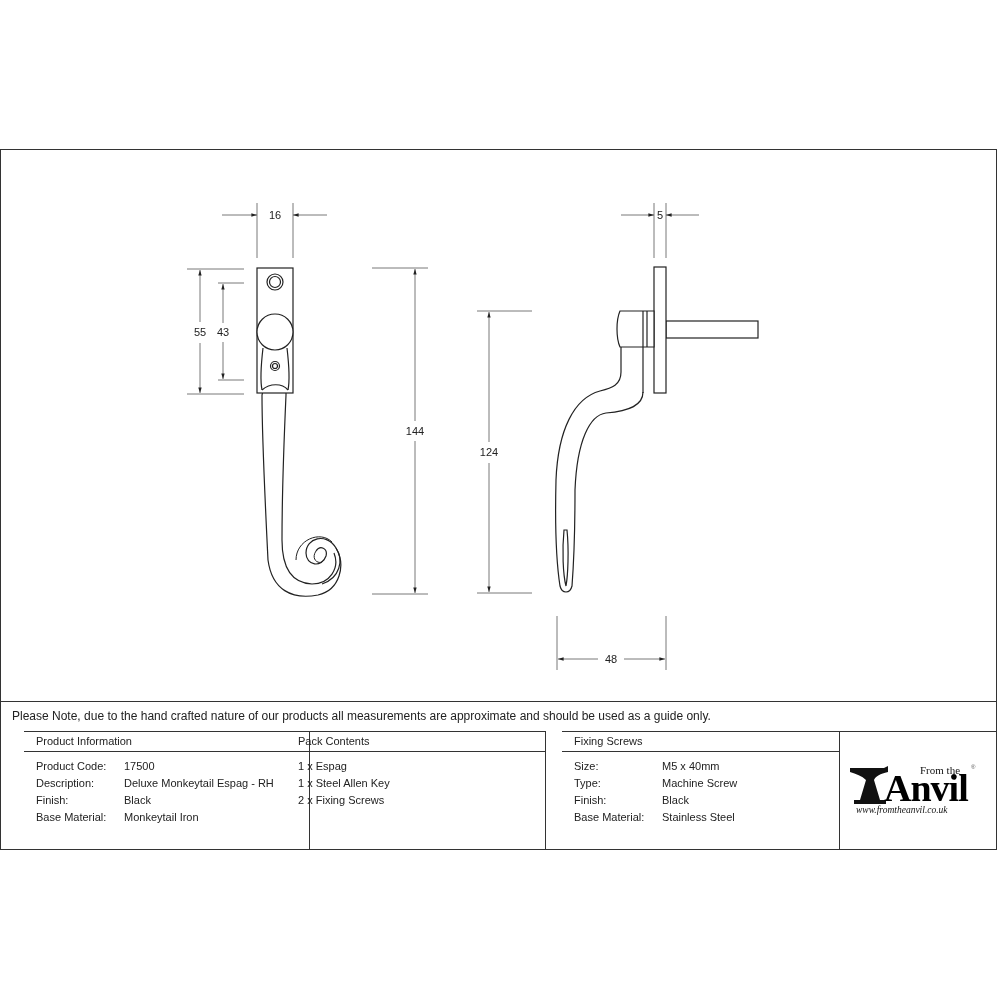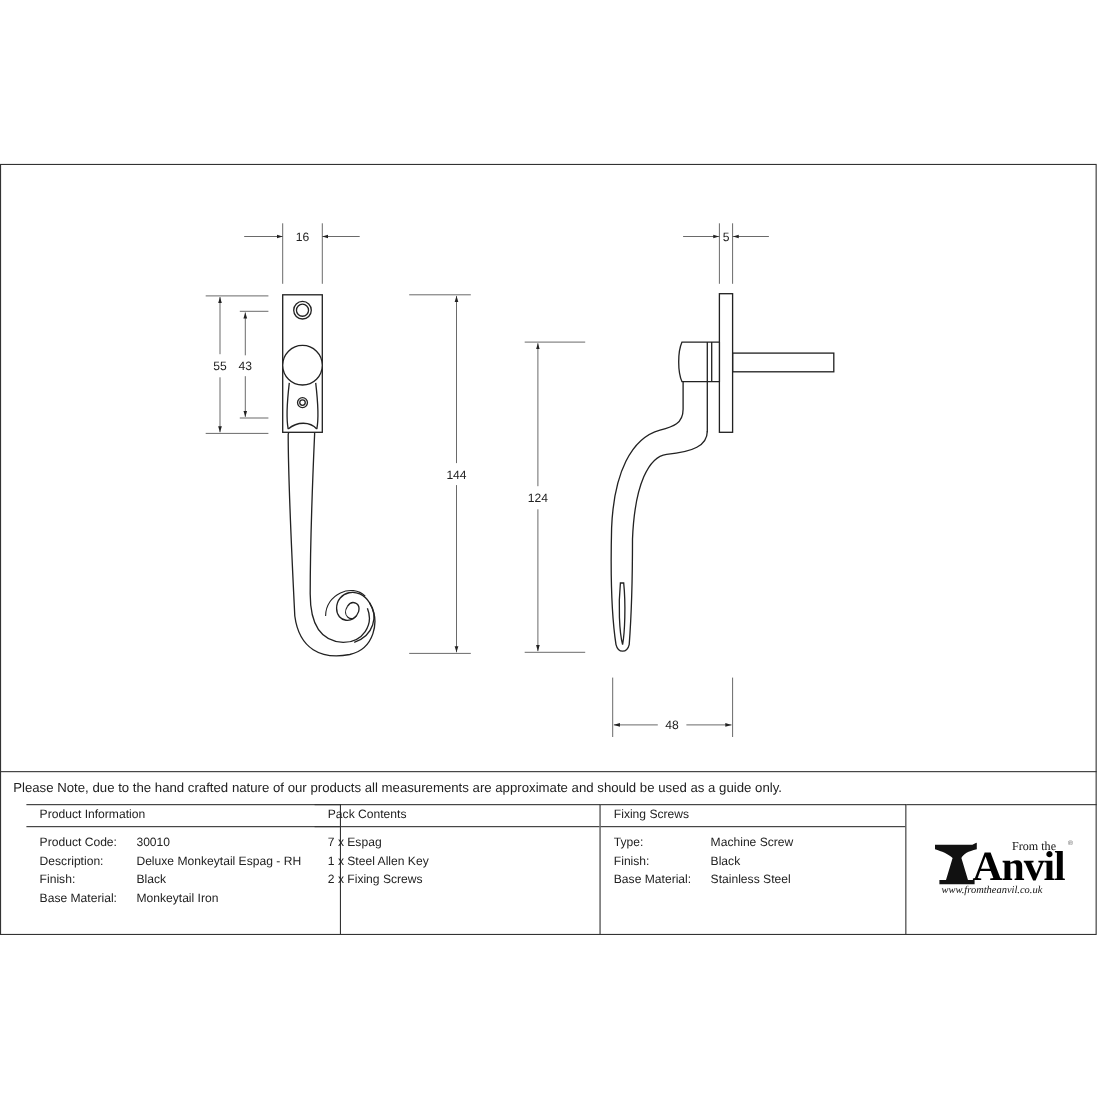--- a/index.html
+++ b/index.html
@@ -13,21 +13,21 @@
           border-top: 1.5px solid #333; box-sizing: border-box;
           font-size: 12px; line-height: 28px; padding-left: 12px; }
   .tbl { position: absolute; top: 731px; height: 119px; box-sizing: border-box;
          border-top: 1.5px solid #333; font-size: 11px; }
   .col-head { height: 20px; line-height: 19px; padding-left: 12px; border-bottom: 1.5px solid #333; box-sizing: border-box; }
   .rows { padding: 6px 0 0 12px; }
   .row { display: flex; height: 17px; line-height: 17px; }
   .row .k { width: 88px; }
   .c1 { left: 0; width: 286px; border-right: 1.5px solid #333; margin-left: 24px; }
   .c2 { left: 286px; width: 260px; border-right: 1.5px solid #333; }
-  .c3 { left: 546px; width: 278px; border-right: 1.5px solid #333; }
+  .c3 { left: 562px; width: 278px; border-right: 1.5px solid #333; }
   .c3 .row .k { width: 88px; }
   .c4 { left: 824px; width: 173px; }
   .logo { position: absolute; left: 850px; top: 762px; width: 130px; height: 60px; }
   .logo-from { position: absolute; left: 70px; top: 2px; font-family: Liberation Serif, serif; font-size: 11px; color: #111; text-align: right; }
   .logo-anvil { position: absolute; left: 4px; top: 4px; font-family: "Liberation Serif", "DejaVu Serif", serif; font-size: 38px; font-weight: bold; color: #000000; letter-spacing: -1px; line-height: 40px; }
   .logo-url { position: absolute; left: 6px; top: 43px; font-family: "Liberation Serif", "DejaVu Serif", serif; font-style: italic; font-size: 9.5px; color: #111; white-space: nowrap; }
   .logo-reg { position: absolute; left: 121px; top: 2px; font-size: 6px; color: #555; }
 </style>
 </head>
 <body>
@@ -129,49 +129,53 @@
   <text class="dimtxt" x="611" y="663" text-anchor="middle">48</text>
 </svg>
 
 <div class="note">Please Note, due to the hand crafted nature of our products all measurements are approximate and should be used as a guide only.</div>
 
 <div class="tbl c1">
   <div class="col-head">Product Information</div>
   <div class="rows">
     <div class="row">
       <span class="k">Product Code:</span>
-      <span>30010</span>
+      <span>17500</span>
     </div>
     <div class="row">
       <span class="k">Description:</span>
       <span>Deluxe Monkeytail Espag - RH</span>
     </div>
     <div class="row">
       <span class="k">Finish:</span>
       <span>Black</span>
     </div>
     <div class="row">
       <span class="k">Base Material:</span>
       <span>Monkeytail Iron</span>
     </div>
   </div>
 </div>
 
 <div class="tbl c2">
   <div class="col-head">Pack Contents</div>
   <div class="rows">
-    <div class="row">7 x Espag</div>
+    <div class="row">1 x Espag</div>
     <div class="row">1 x Steel Allen Key</div>
     <div class="row">2 x Fixing Screws</div>
   </div>
 </div>
 
 <div class="tbl c3">
   <div class="col-head">Fixing Screws</div>
   <div class="rows">
+    <div class="row">
+      <span class="k">Size:</span>
+      <span>M5 x 40mm</span>
+    </div>
     <div class="row">
       <span class="k">Type:</span>
       <span>Machine Screw</span>
     </div>
     <div class="row">
       <span class="k">Finish:</span>
       <span>Black</span>
     </div>
     <div class="row">
       <span class="k">Base Material:</span>

